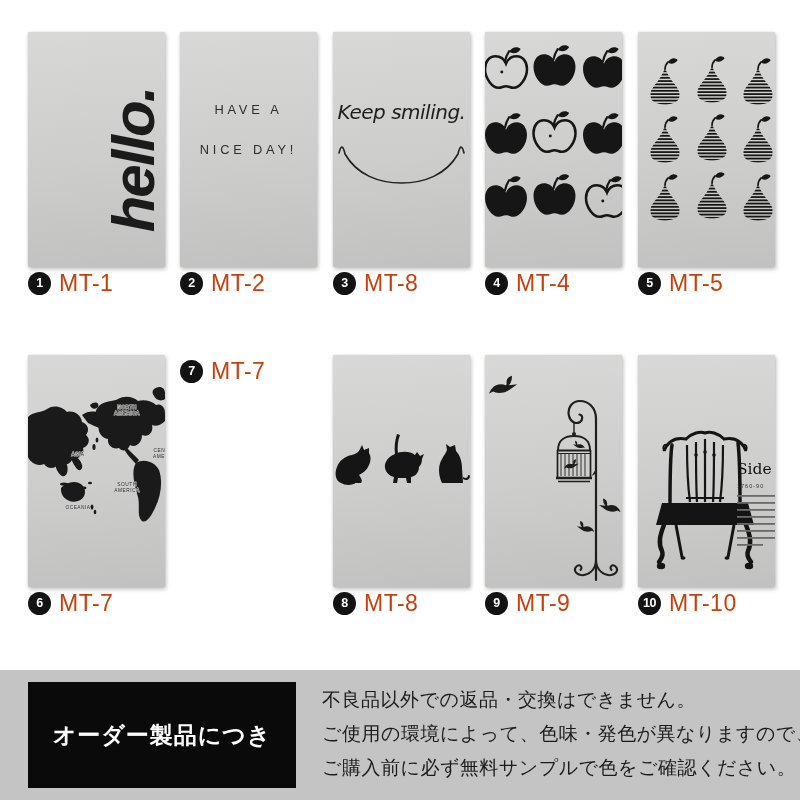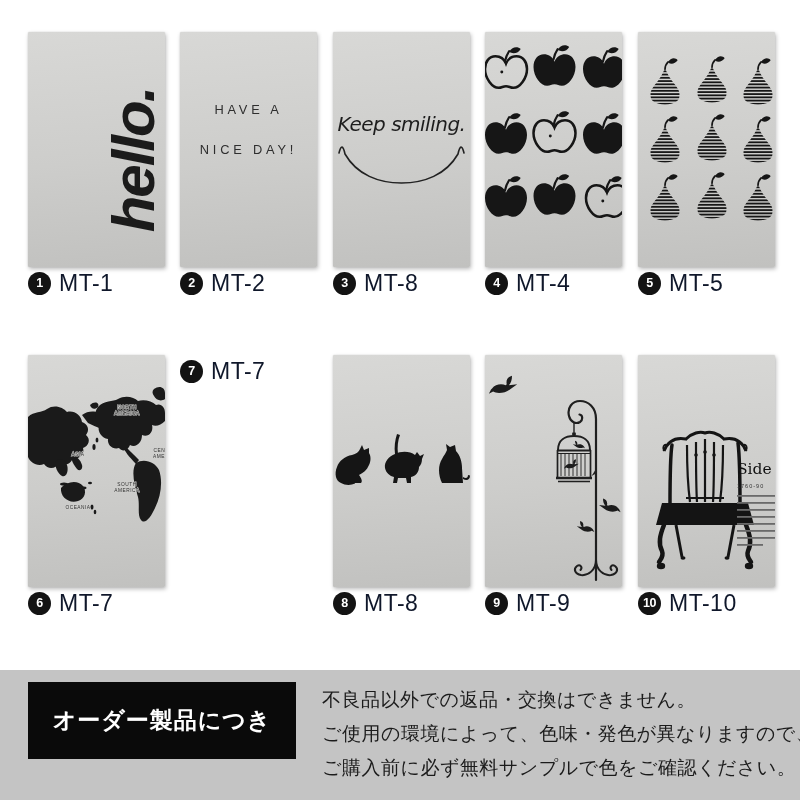--- a/index.html
+++ b/index.html
@@ -14,49 +14,49 @@
     box-shadow:1px 2px 4px rgba(0,0,0,.28), 0 0 1px rgba(0,0,0,.25);
   }
   .h1{height:235px;}
   .h2{height:232px;}
   .plabel{margin-top:4px;display:flex;align-items:center;gap:8px;height:24px;}
   .badge{
     width:23px;height:23px;border-radius:50%;background:#131313;color:#fff;
     display:flex;align-items:center;justify-content:center;
     font-size:12.5px;font-weight:700;letter-spacing:-0.5px;flex:0 0 auto;
   }
-  .pcode{font-size:23px;color:#0f172a;letter-spacing:.5px;white-space:nowrap;}
+  .pcode{font-size:23px;color:#c2410c;letter-spacing:.5px;white-space:nowrap;}
   svg{display:block;}
 
   
   .hello{
     position:absolute;left:105px;top:128px;transform:translate(-50%,-50%) rotate(-90deg);
     font-style:italic;font-weight:700;font-size:60px;letter-spacing:-2px;color:#1b1b1b;
     white-space:nowrap;
   }
   
   .msg2{
     position:absolute;top:58px;left:0;width:100%;text-align:center;
     font-size:13.5px;letter-spacing:4px;line-height:40px;color:#2e2e2e;
     transform:scaleX(.95);
   }
   
   .msg3{
-    position:absolute;top:80px;left:0;width:100%;text-align:center;
+    position:absolute;top:68px;left:0;width:100%;text-align:center;
     font-style:italic;font-size:20px;color:#1d1d1d;font-family:"DejaVu Sans", sans-serif;
     letter-spacing:-.5px;white-space:nowrap;
   }
   .smile{position:absolute;top:110px;left:0;}
   
   .sideTitle{font-family:"DejaVu Serif", serif;}
 
   
   .band{position:absolute;left:0;top:670px;width:800px;height:130px;background:#c4c4c4;}
   .noticeBox{
-    position:absolute;left:28px;top:12px;width:268px;height:77px;background:#0a0a0a;
+    position:absolute;left:28px;top:12px;width:268px;height:106px;background:#0a0a0a;
     display:flex;flex-direction:column;align-items:center;justify-content:center;
     color:#ffffff;font-size:23px;font-weight:700;line-height:37px;letter-spacing:1px;
     text-align:center;white-space:nowrap;
   }
   .noticeText{
     position:absolute;left:322px;top:13px;color:#1b1b1b;font-size:19px;line-height:34px;
     letter-spacing:.5px;white-space:nowrap;
   }
 </style>
 </head>

